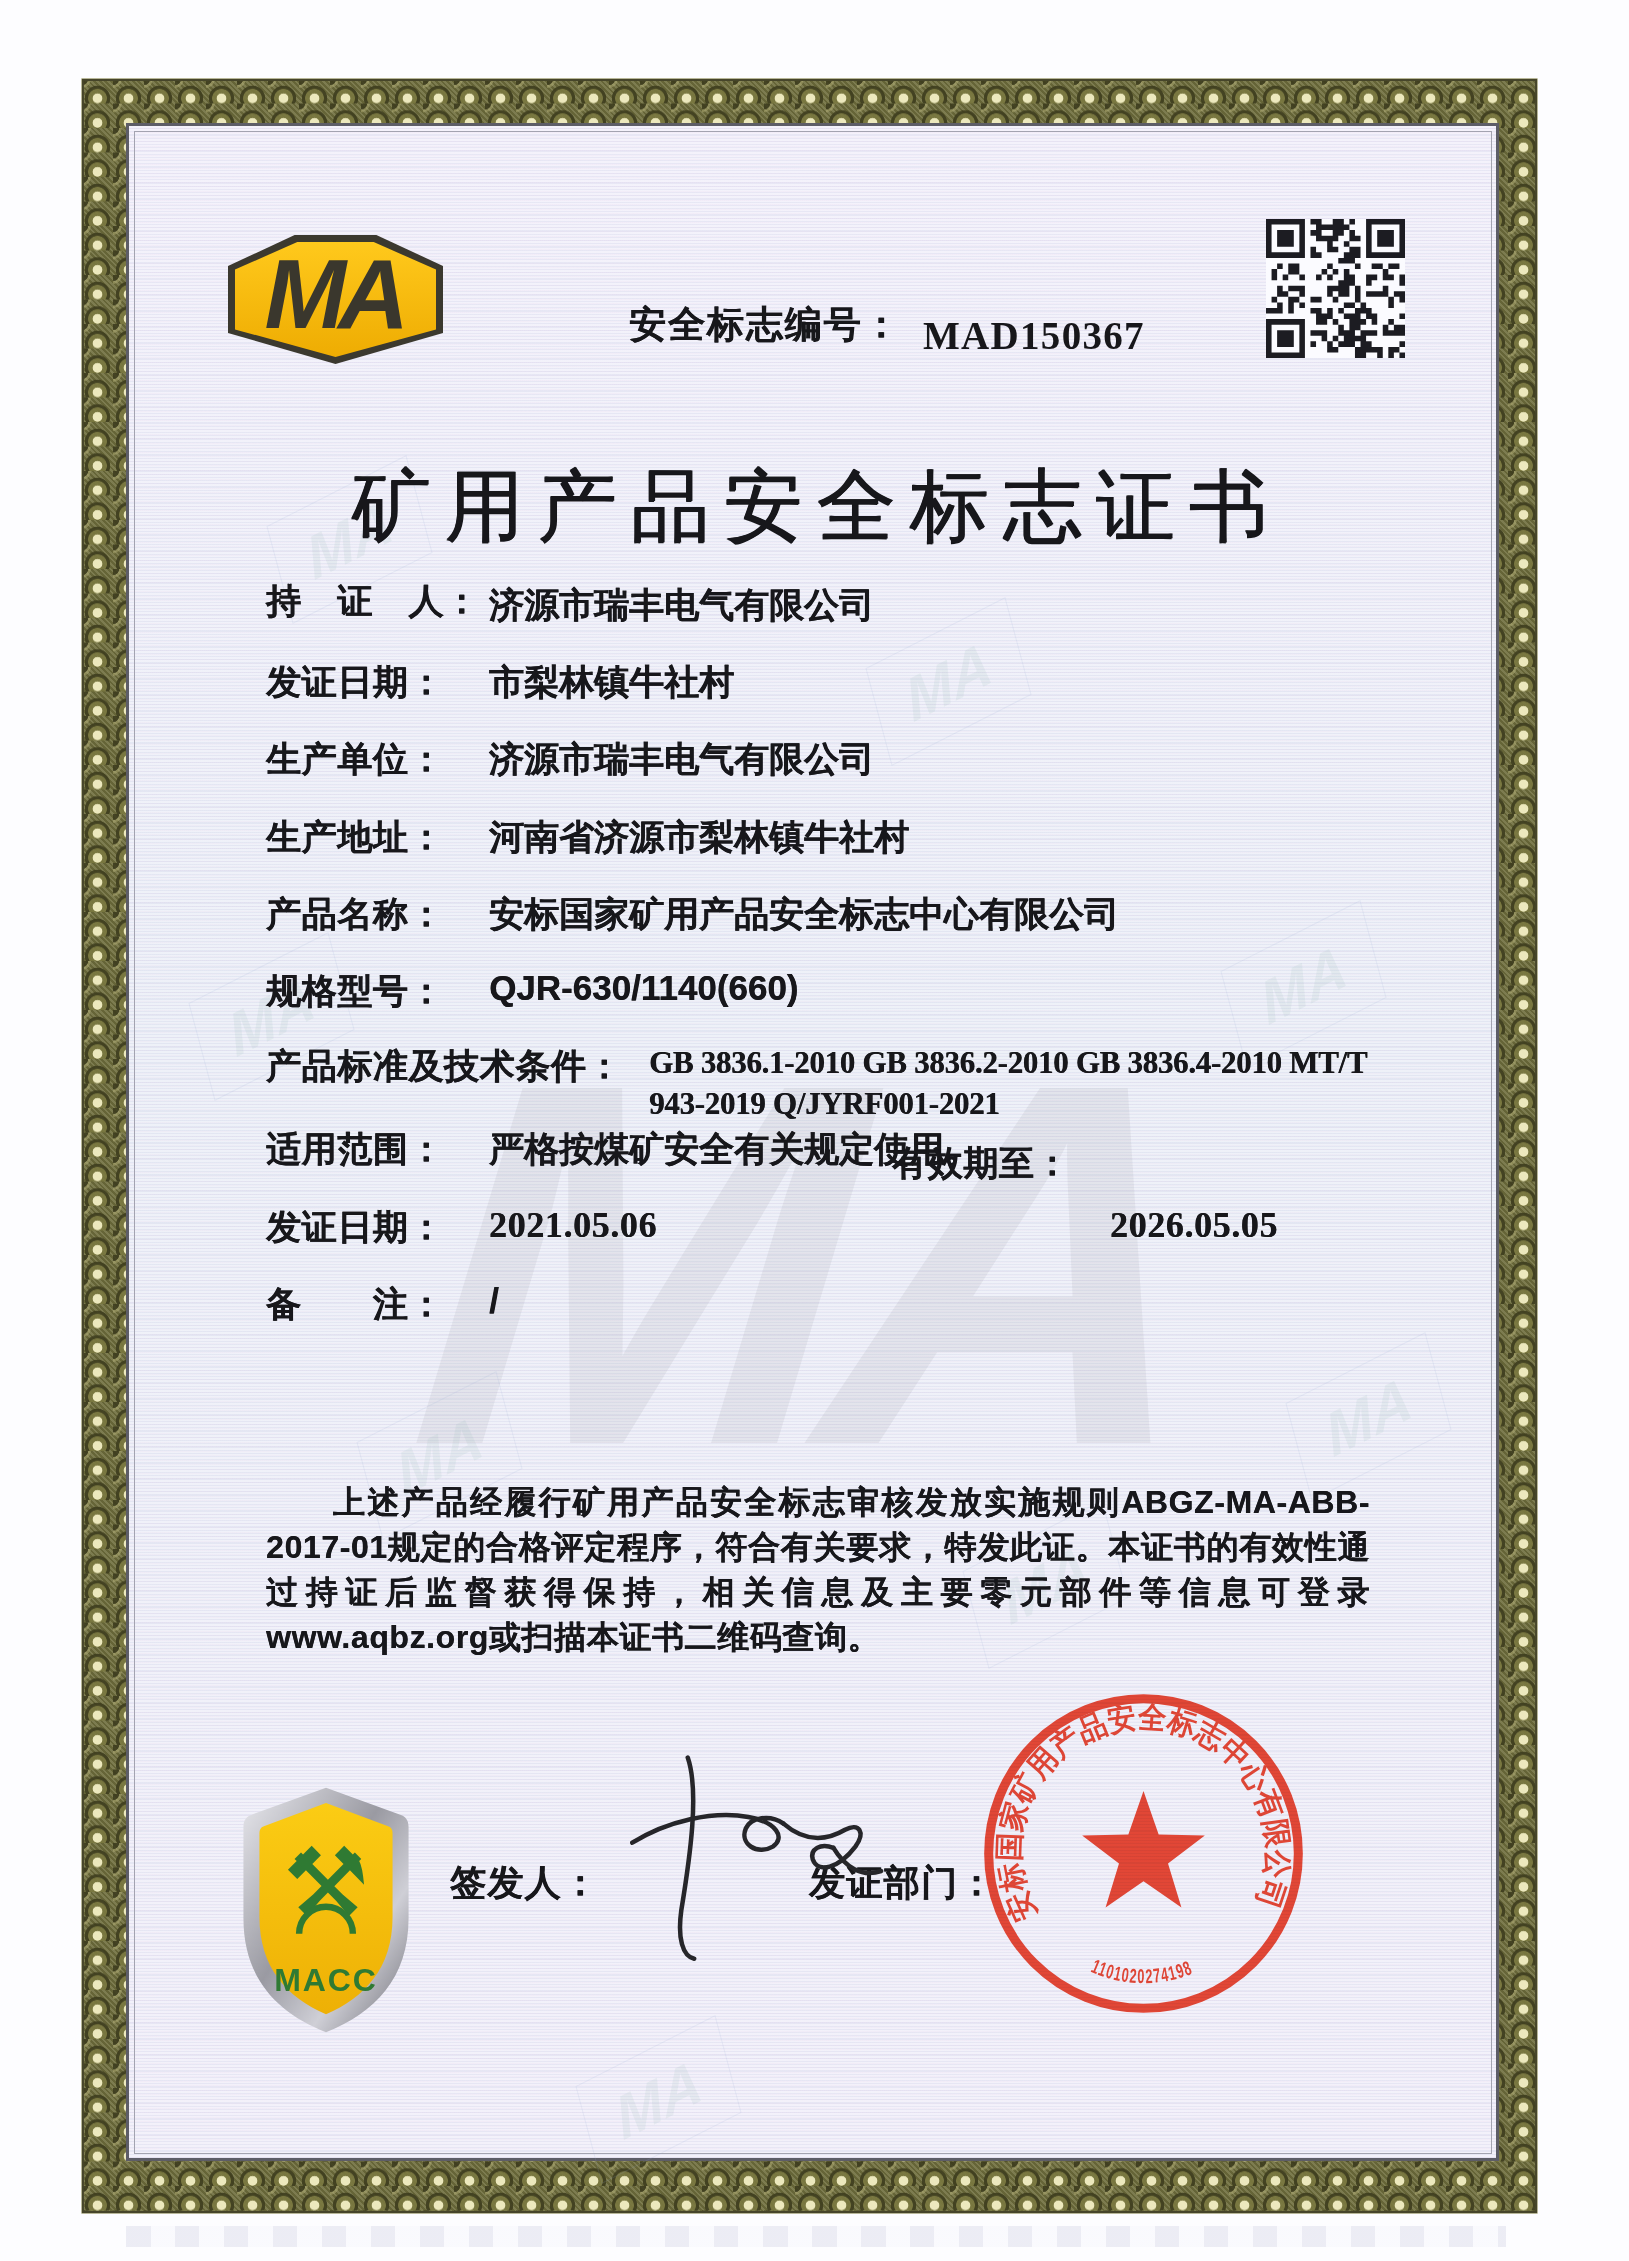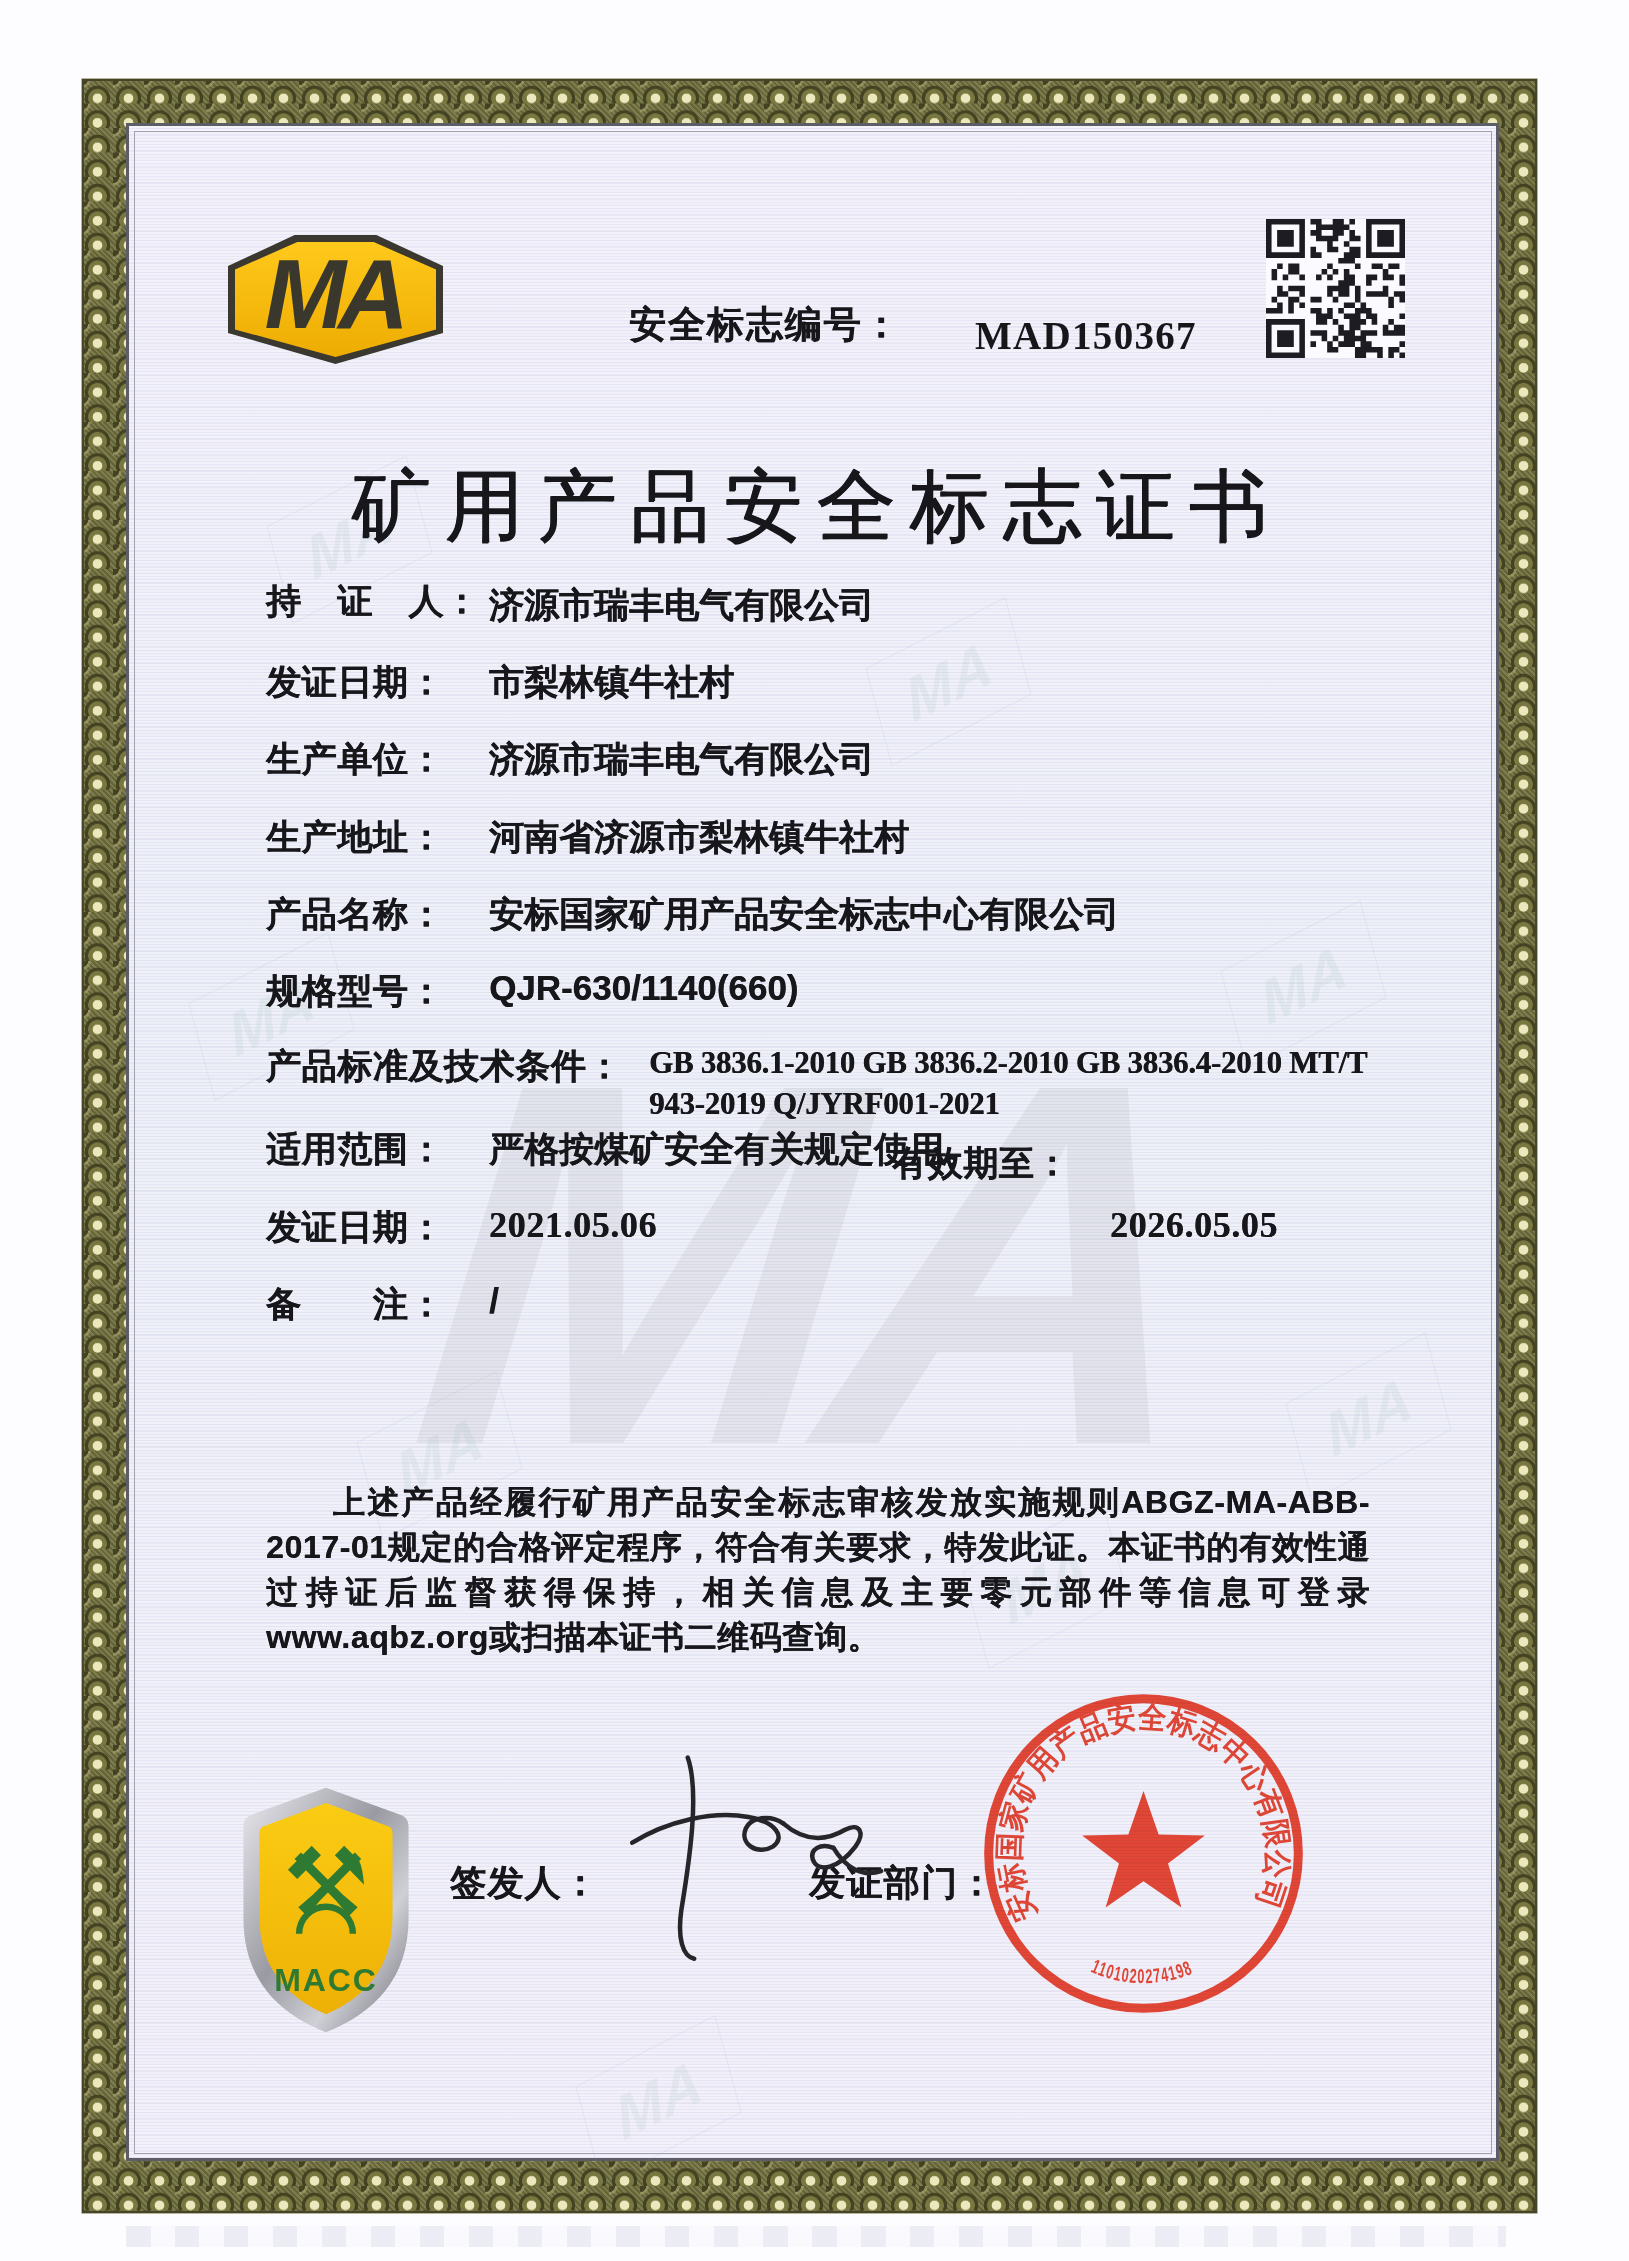--- a/index.html
+++ b/index.html
@@ -53,21 +53,21 @@
     position:absolute;inset:7px;background:linear-gradient(180deg,#ffc91c,#eeac02);
     clip-path:polygon(31% 0%,69% 0%,100% 24%,100% 76%,50% 100%,0% 76%,0% 24%);
     display:flex;align-items:center;justify-content:center;
   }
   .badge-text{
     font-size:98px;font-weight:bold;font-style:italic;letter-spacing:-7.7px;
     color:#3a372d;transform:translate(-2.6px,-5.2px);
   }
   
   .sn-label{position:absolute;left:629px;top:300px;font-size:37px;font-weight:bold;letter-spacing:1.9px;text-shadow:0.5px 0 currentColor;}
-  .sn-value{position:absolute;left:975px;top:313px;font-size:39px;font-weight:bold;font-family:"Liberation Serif","DejaVu Serif",serif;letter-spacing:1.3px;}
+  .sn-value{position:absolute;left:923px;top:313px;font-size:39px;font-weight:bold;font-family:"Liberation Serif","DejaVu Serif",serif;letter-spacing:1.3px;}
   .qr{position:absolute;left:1266px;top:219px;width:139px;height:139px;background:#fbfbff;}
   .title{
     position:absolute;left:126px;top:454px;width:1367px;text-align:center;
     font-size:79px;font-weight:normal;letter-spacing:14px;text-indent:14px;
     text-shadow:1px 0 currentColor,0 0.6px currentColor;
   }
   
   .lab{position:absolute;left:266px;font-size:35px;font-weight:bold;letter-spacing:0.6px;text-shadow:0.5px 0 currentColor;white-space:nowrap;}
   .val{position:absolute;left:489px;font-size:35px;font-weight:bold;text-shadow:0.4px 0 currentColor;white-space:nowrap;}
   .val-std{position:absolute;left:649px;width:767px;font-size:31px;font-weight:bold;font-family:"Liberation Serif","DejaVu Serif",serif;letter-spacing:-0.3px;white-space:nowrap;text-shadow:0.4px 0 currentColor;}

